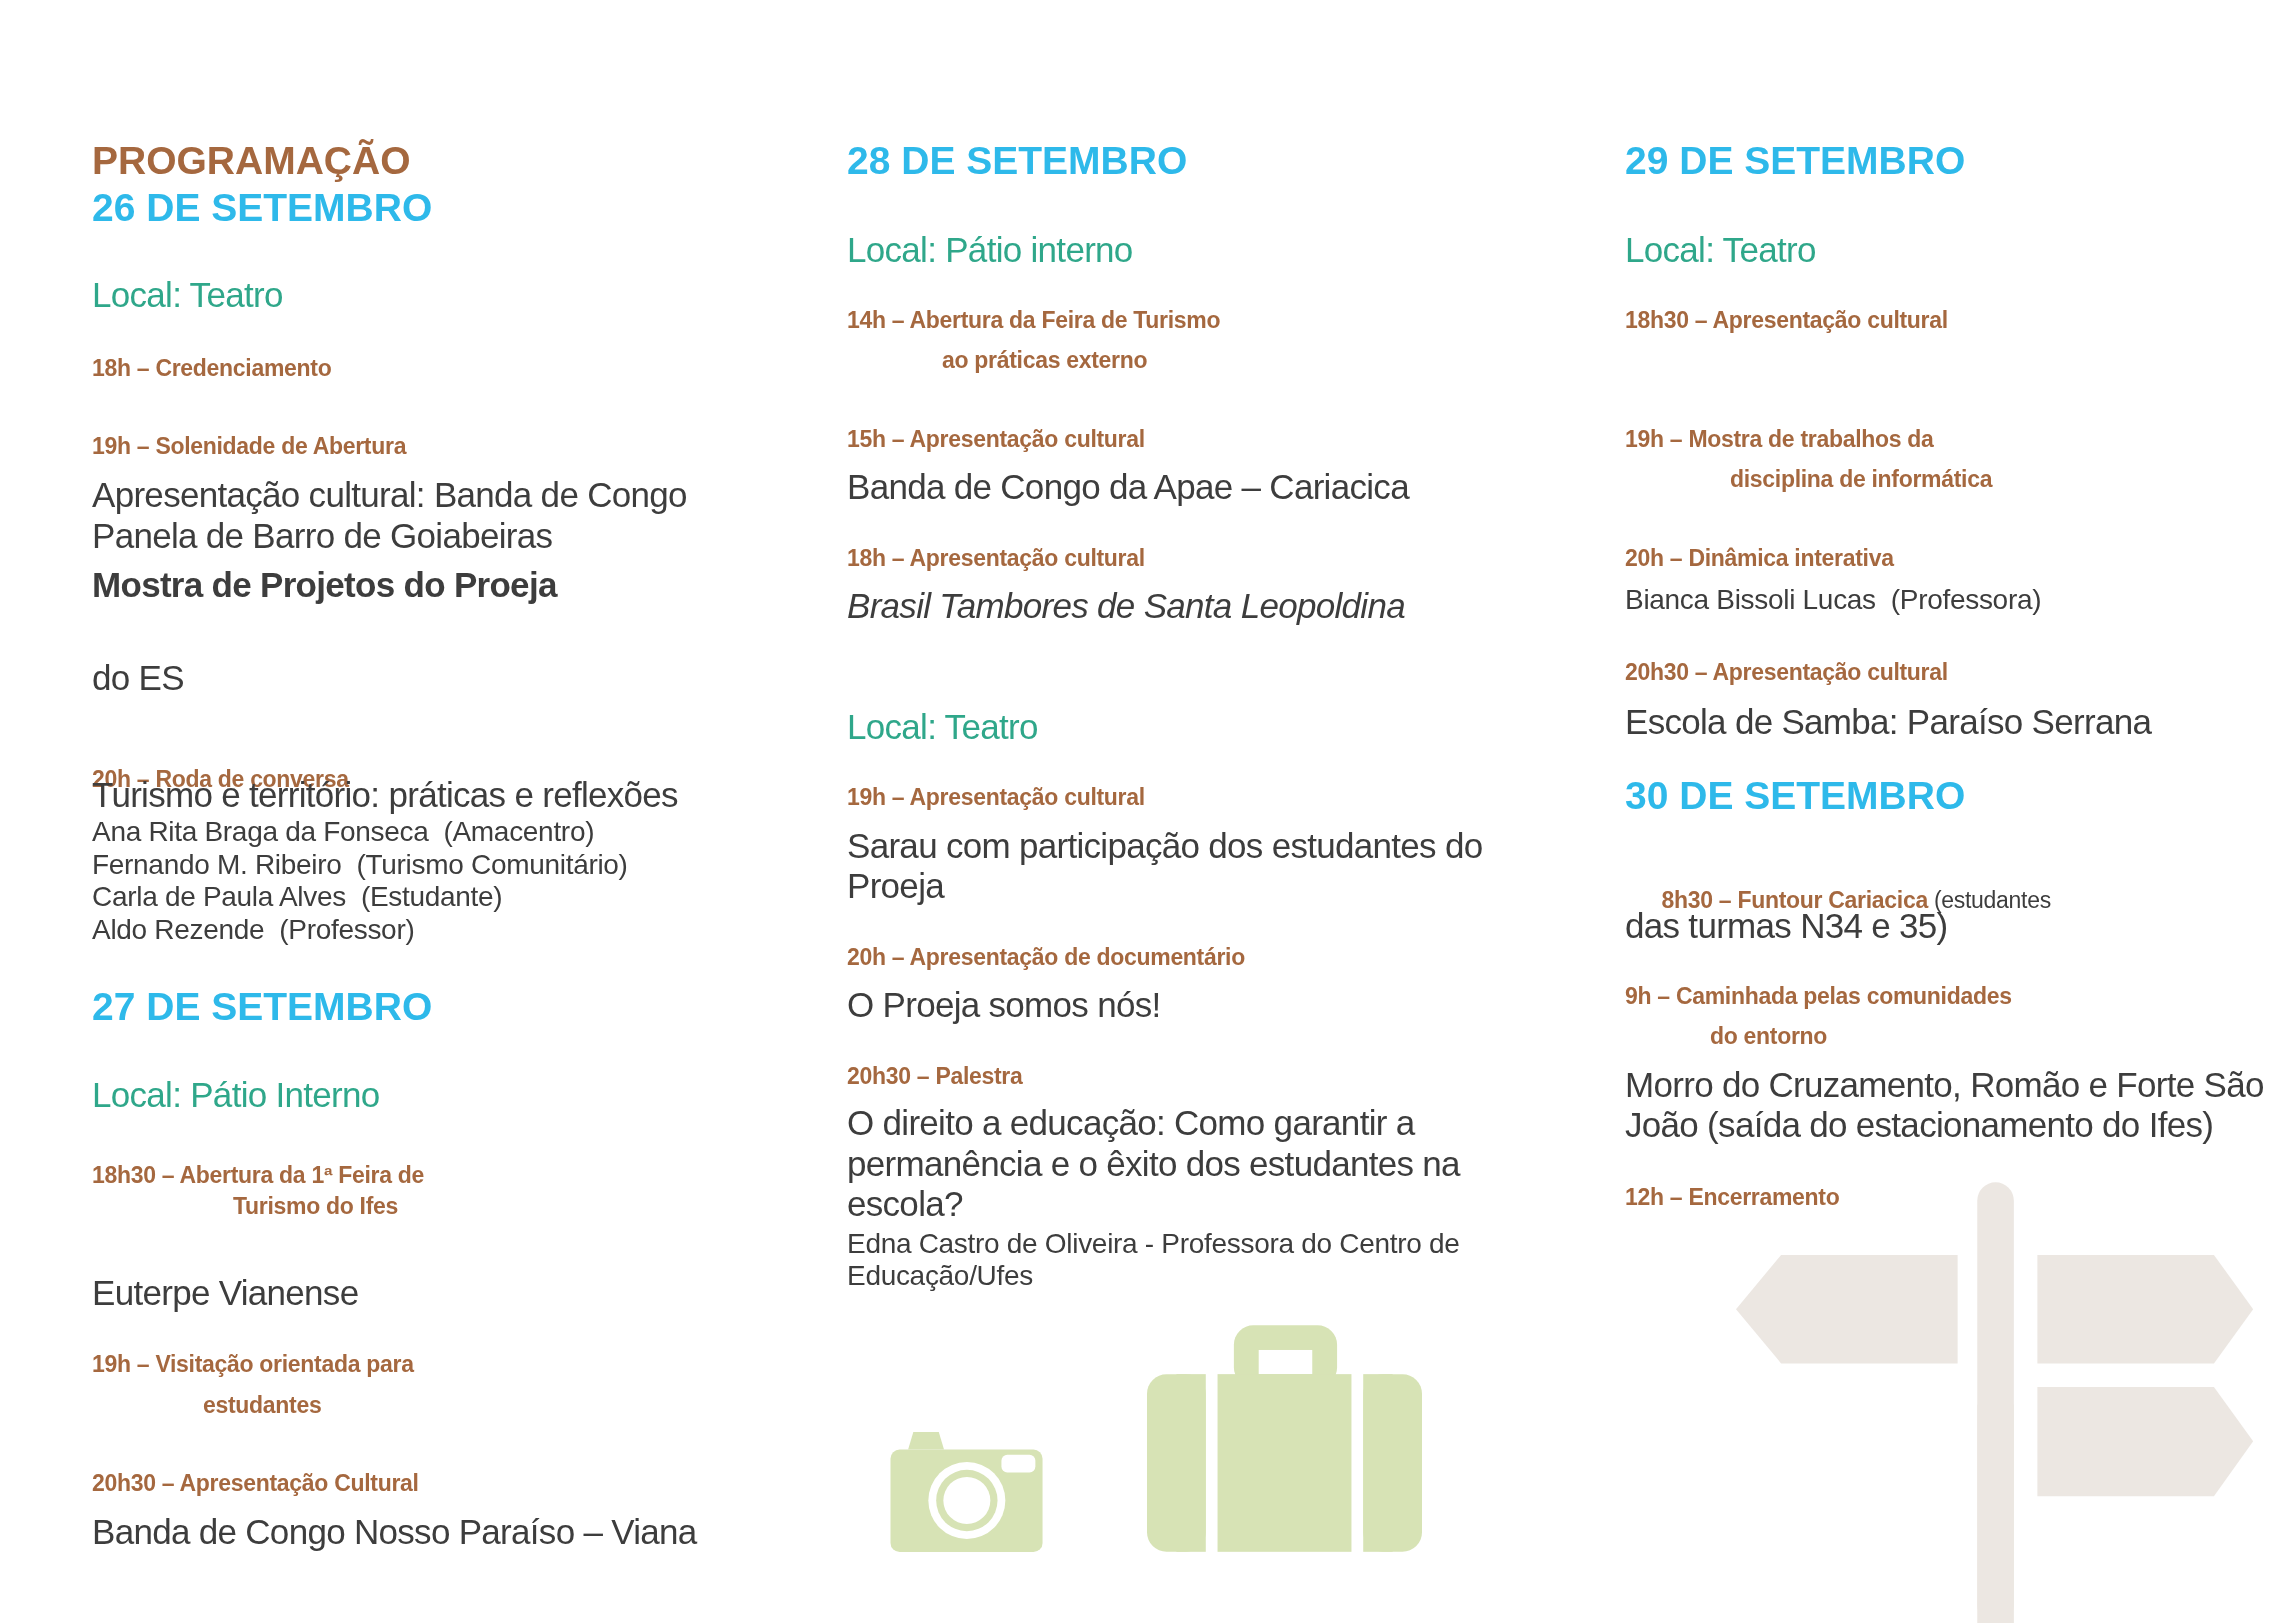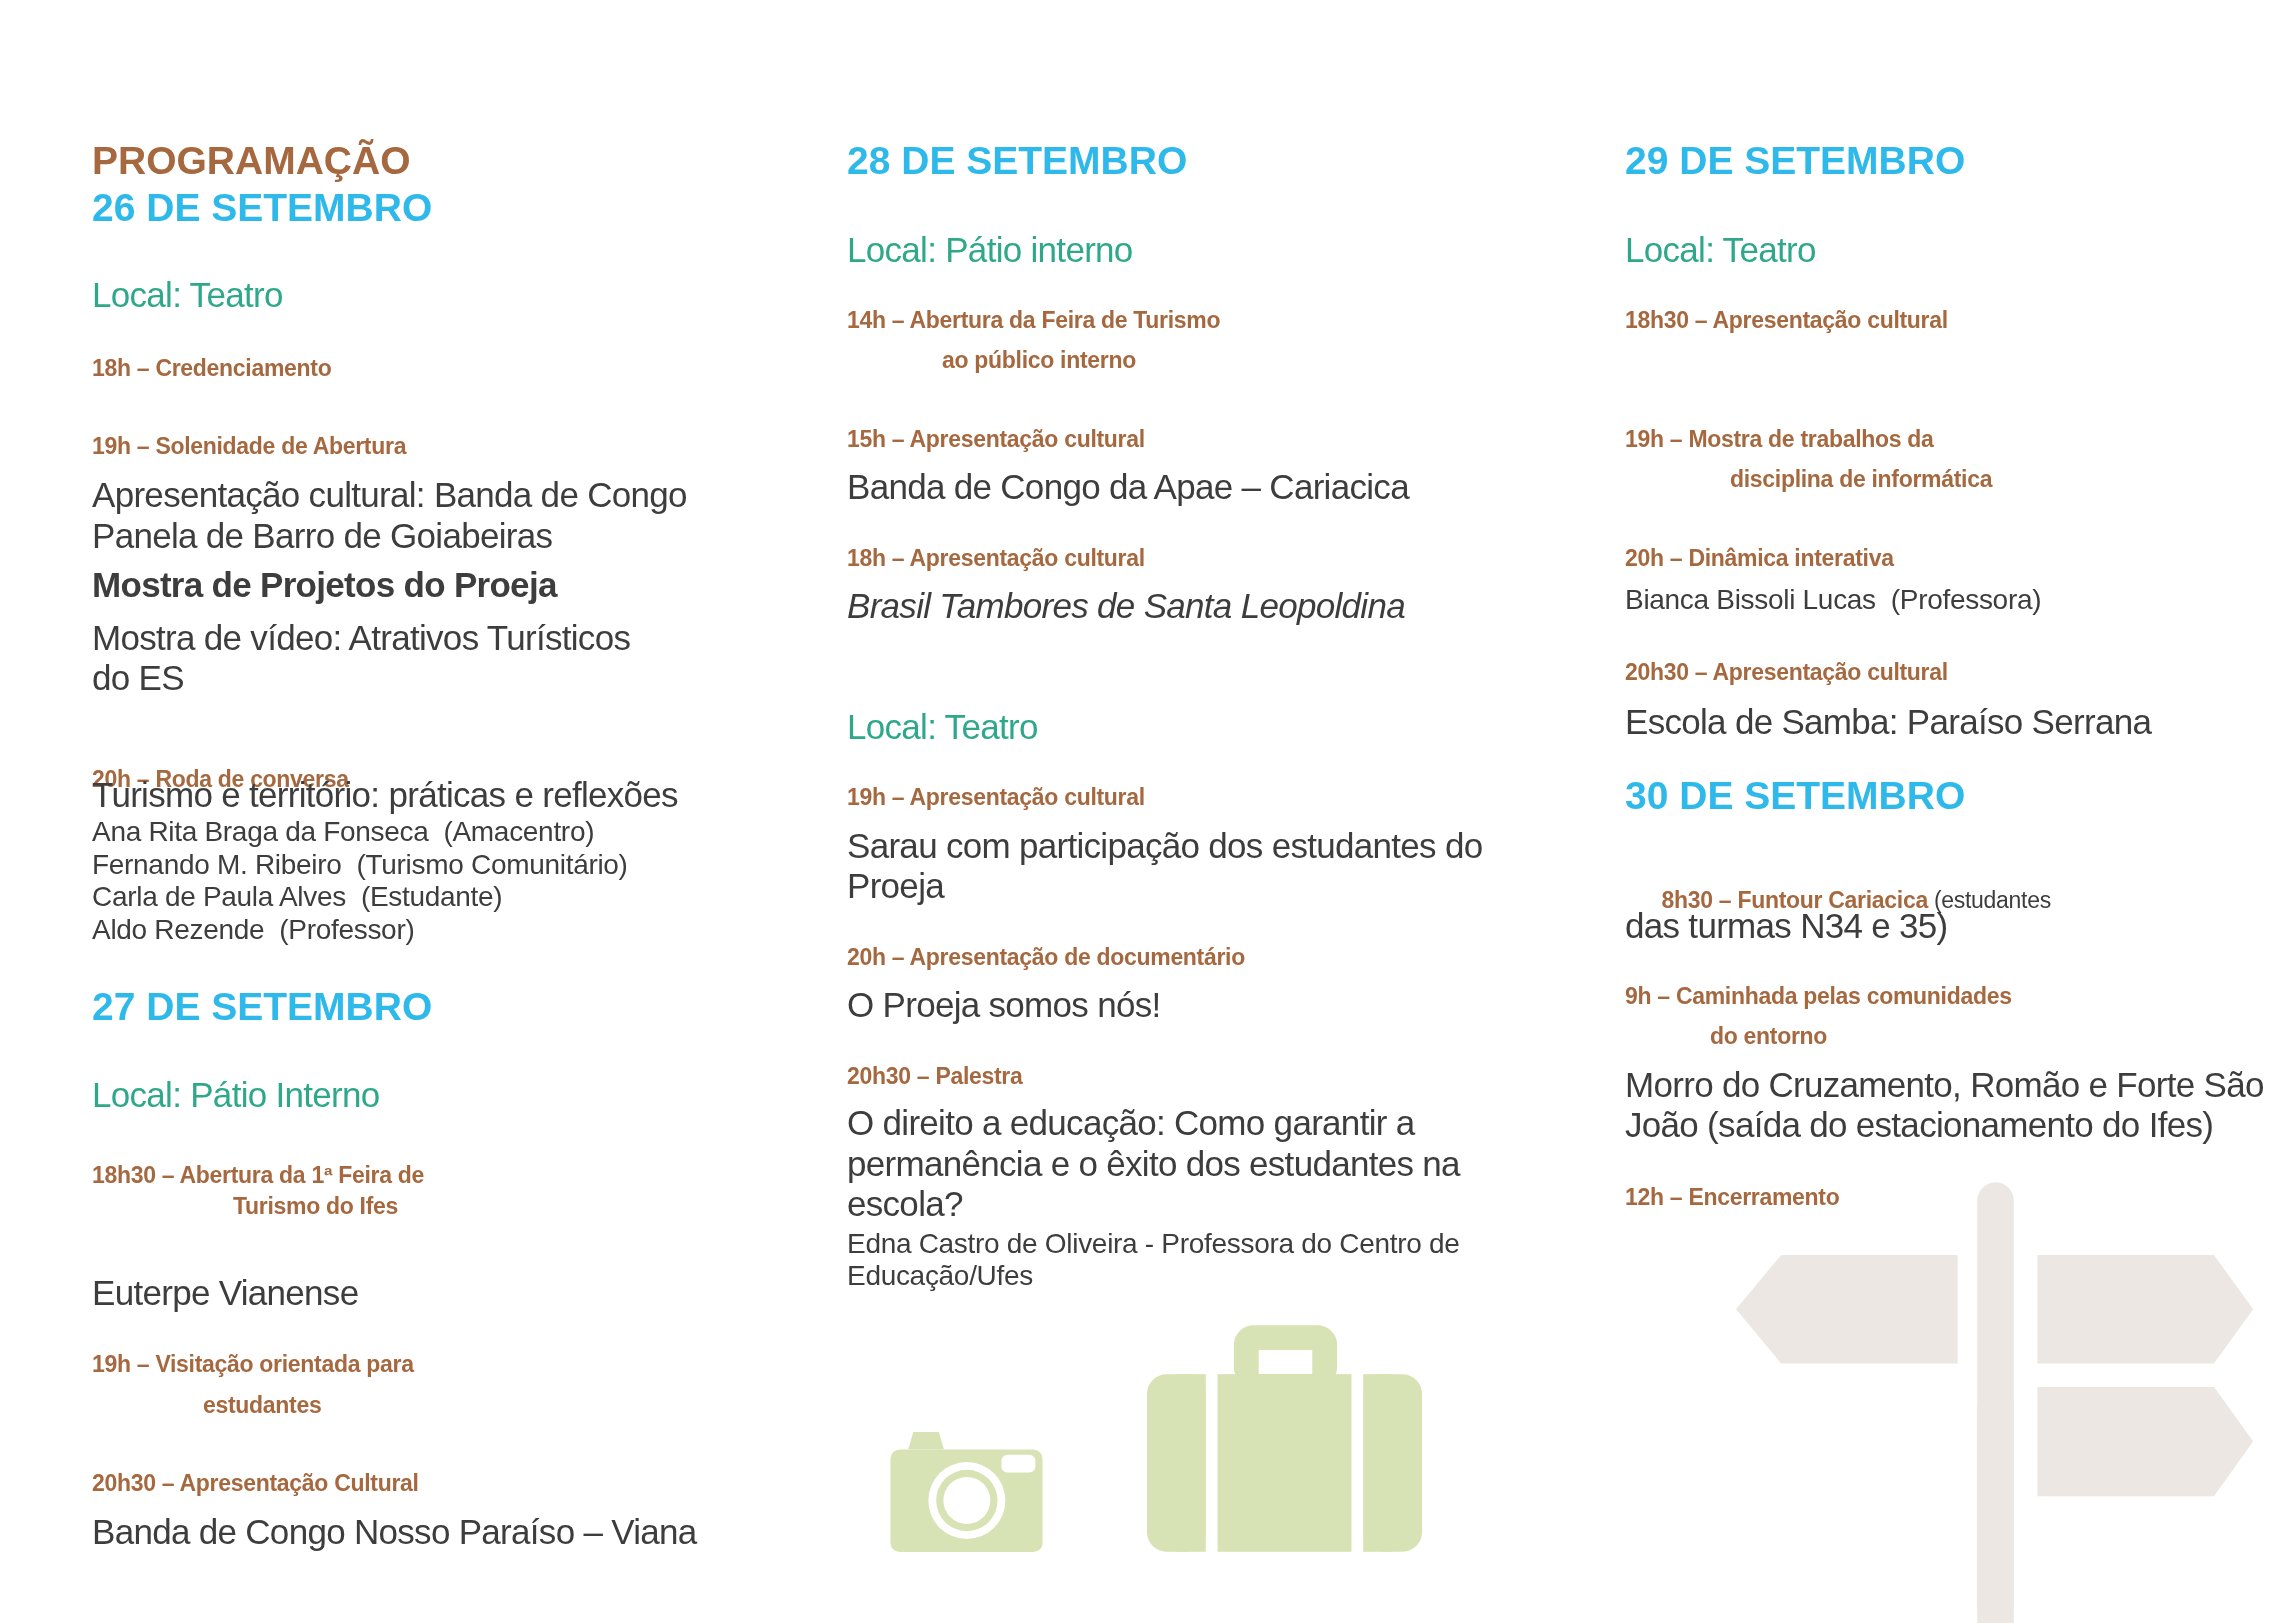--- a/index.html
+++ b/index.html
@@ -28,21 +28,20 @@
 
   <section class="col" style="left:92px;width:749px;">
     <div class="line prog" style="top:141px;">PROGRAMAÇÃO</div>
     <div class="line date" style="top:188px;">26 DE SETEMBRO</div>
     <div class="line local" style="top:277px;">Local: Teatro</div>
     <div class="line event" style="top:357px;">18h – Credenciamento</div>
     <div class="line event" style="top:435px;">19h – Solenidade de Abertura</div>
     <div class="line body" style="top:477px;">Apresentação cultural: Banda de Congo</div>
     <div class="line body" style="top:518px;">Panela de Barro de Goiabeiras</div>
     <div class="line body" style="top:567px;font-weight:bold;">Mostra de Projetos do Proeja</div>
-    <div class="line body" style="top:620px;">Mostra de vídeo: Atrativos Turísticos</div>
     <div class="line body" style="top:660px;">do ES</div>
     <div class="line event" style="top:768px;">20h – Roda de conversa</div>
     <div class="line body" style="top:777px;">Turismo e território: práticas e reflexões</div>
     <div class="line small" style="top:818px;">Ana Rita Braga da Fonseca  (Amacentro)</div>
     <div class="line small" style="top:851px;">Fernando M. Ribeiro  (Turismo Comunitário)</div>
     <div class="line small" style="top:883px;">Carla de Paula Alves  (Estudante)</div>
     <div class="line small" style="top:916px;">Aldo Rezende  (Professor)</div>
     <div class="line date" style="top:987px;">27 DE SETEMBRO</div>
     <div class="line local" style="top:1077px;">Local: Pátio Interno</div>
     <div class="line event" style="top:1164px;">18h30 – Abertura da 1ª Feira de</div>
@@ -51,21 +50,21 @@
     <div class="line event" style="top:1353px;">19h – Visitação orientada para</div>
     <div class="line event" style="top:1394px;left:111px;">estudantes</div>
     <div class="line event" style="top:1472px;">20h30 – Apresentação Cultural</div>
     <div class="line body" style="top:1514px;">Banda de Congo Nosso Paraíso – Viana</div>
   </section>
 
   <section class="col" style="left:847px;width:746px;">
     <div class="line date" style="top:141px;">28 DE SETEMBRO</div>
     <div class="line local" style="top:232px;">Local: Pátio interno</div>
     <div class="line event" style="top:309px;">14h – Abertura da Feira de Turismo</div>
-    <div class="line event" style="top:349px;left:95px;">ao público interno</div>
+    <div class="line event" style="top:349px;left:95px;">ao práticas externo</div>
     <div class="line event" style="top:428px;">15h – Apresentação cultural</div>
     <div class="line body" style="top:469px;">Banda de Congo da Apae – Cariacica</div>
     <div class="line event" style="top:547px;">18h – Apresentação cultural</div>
     <div class="line body" style="top:588px;font-style:italic;">Brasil Tambores de Santa Leopoldina</div>
     <div class="line local" style="top:709px;">Local: Teatro</div>
     <div class="line event" style="top:786px;">19h – Apresentação cultural</div>
     <div class="line body" style="top:828px;">Sarau com participação dos estudantes do</div>
     <div class="line body" style="top:868px;">Proeja</div>
     <div class="line event" style="top:946px;">20h – Apresentação de documentário</div>
     <div class="line body" style="top:987px;">O Proeja somos nós!</div>

